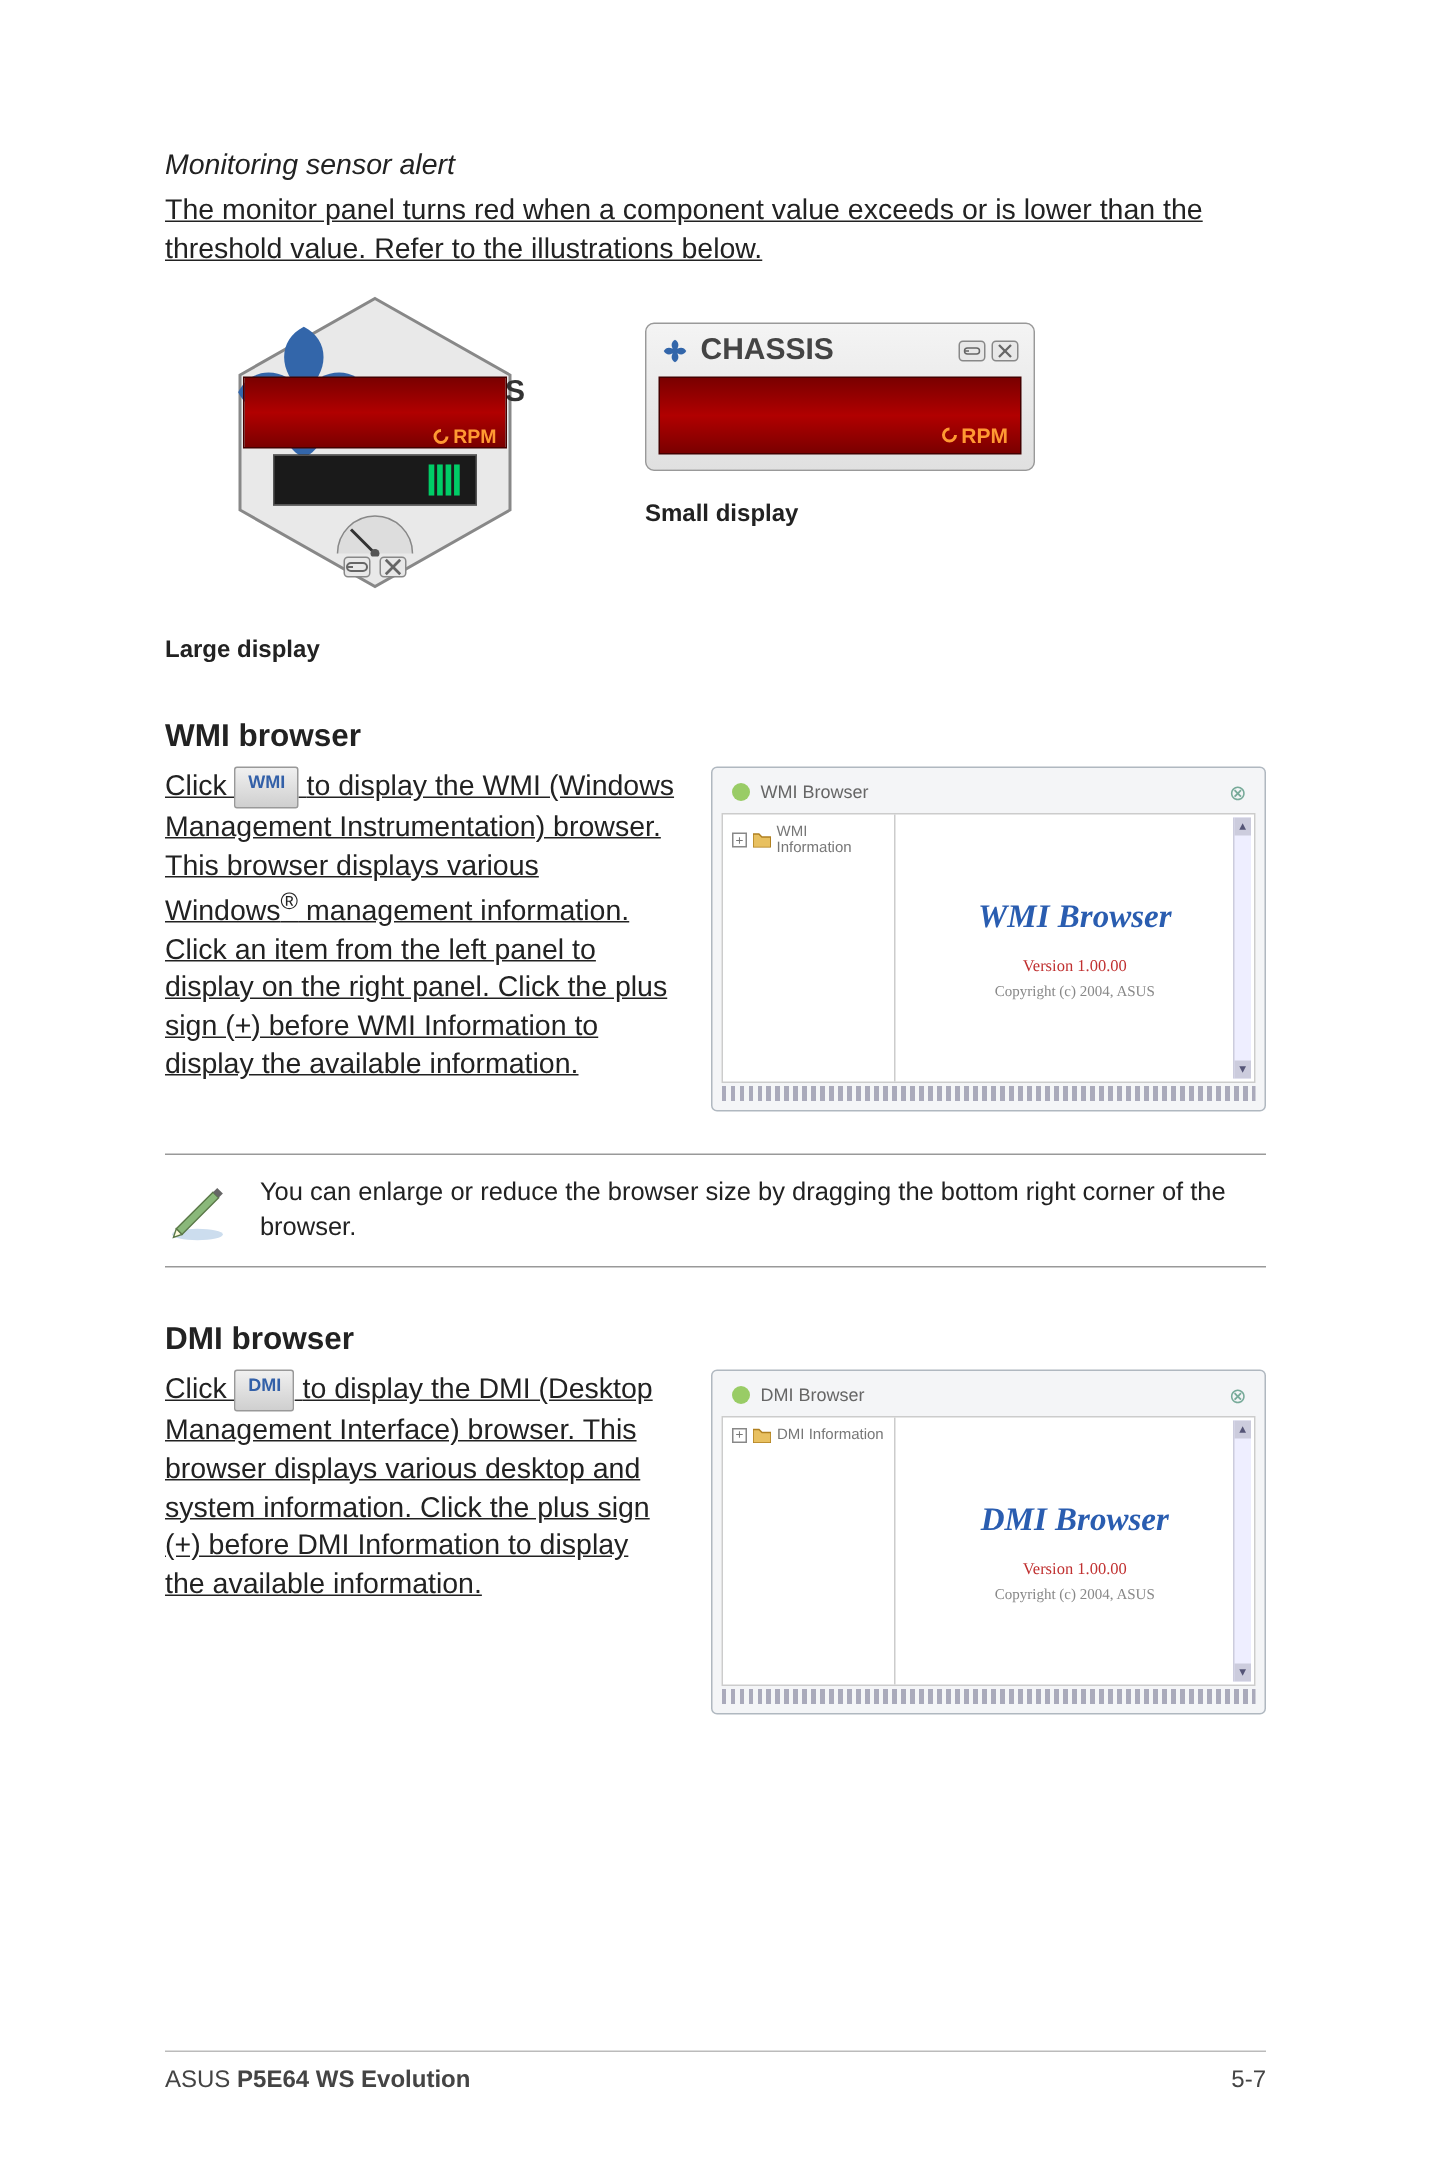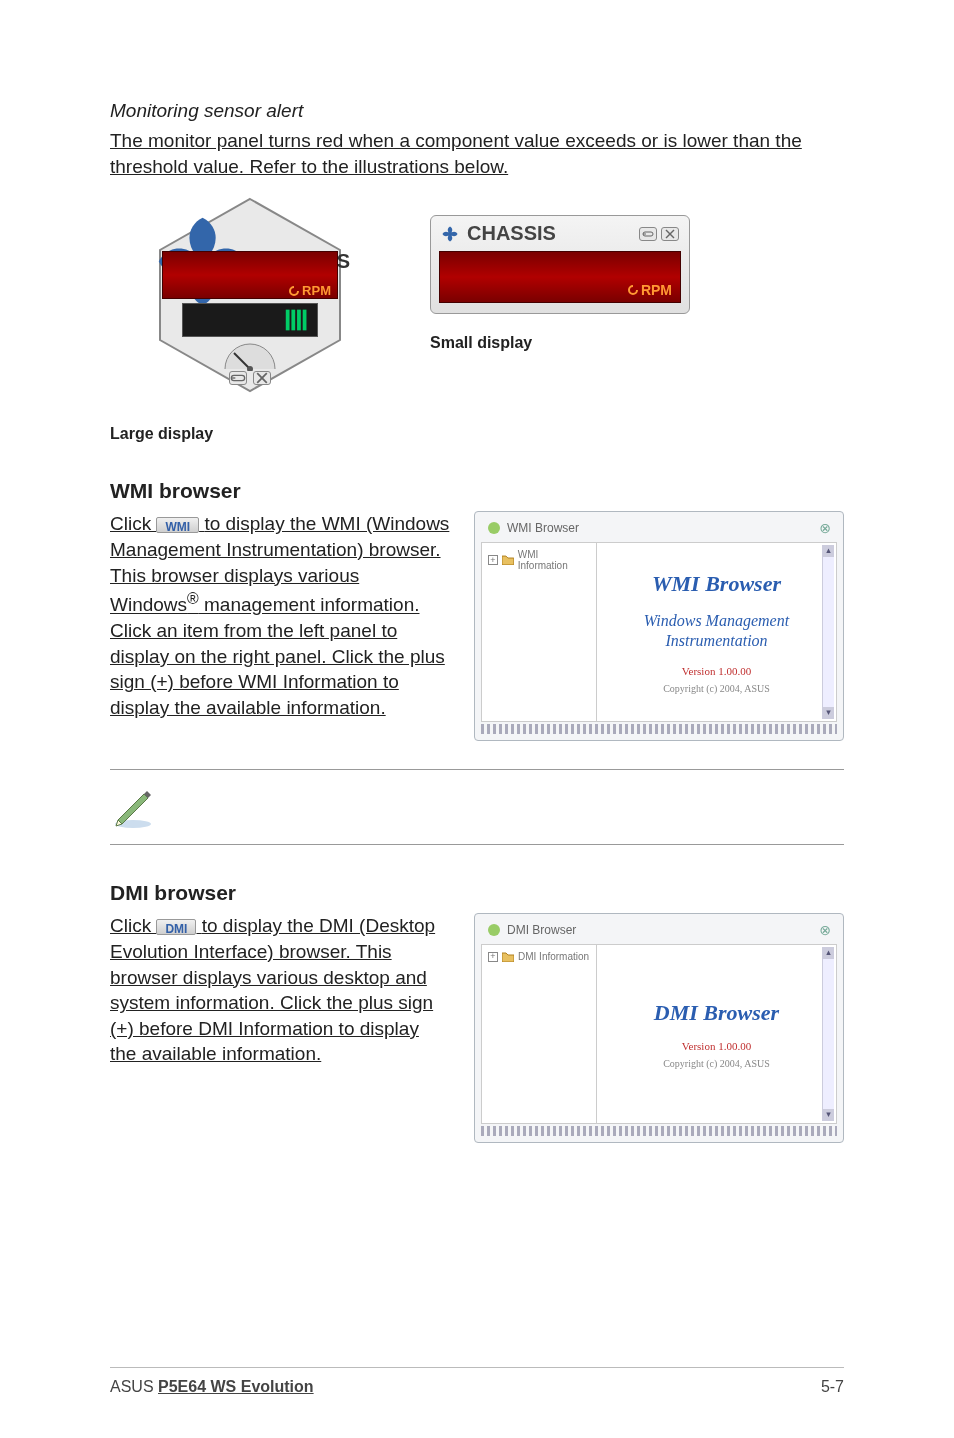--- a/index.html
+++ b/index.html
@@ -114,21 +114,21 @@
     display: inline-block;
     background: linear-gradient(#f0f0f0,#cfcfcf);
     border: 1px solid #999;
     padding: 0 8px;
     border-radius: 2px;
     font-size: 12px;
     font-weight: bold;
     color: #3360a8;
     vertical-align: middle;
     line-height: 18px;
-    height: 16px;
+    height: 28px;
   }
   
   .browser-window {
     border: 1px solid #b0b8c0; border-radius: 4px;
     background: #f4f5f7; padding: 6px;
   }
   .browser-title {
     display: flex; justify-content: space-between; align-items: center;
     padding: 2px 6px 6px 6px; font-size: 12px; color: #666;
   }
@@ -185,21 +185,21 @@
   }
   .note-text { font-size: 17px; color: #222; line-height: 1.35; }
   
   .footer {
     position: absolute; bottom: 42px; left: 110px; right: 110px;
     border-top: 1px solid #bbb; padding-top: 10px;
     display: flex; justify-content: space-between;
     font-size: 16px; color: #444;
   }
   .footer .model { }
-  .footer .model b { font-weight: bold; text-decoration: underline; }
+  .footer .model b { font-weight: bold; }
   
   .fan-icon { width: 18px; height: 18px; }
   .pencil-icon { width: 46px; height: 46px; }
 </style>
 </head>
 <body>
 
 <div>
   <div class="section-heading">Monitoring sensor alert</div>
   <div class="body-text">The monitor panel turns red when a component value exceeds or is lower than the threshold value. Refer to the illustrations below.</div>
@@ -329,52 +329,49 @@
           <div class="tree-item">
             <span class="tree-box">+</span>
             <svg width="12" height="10" viewBox="0 0 12 10">
                 <path d="M0 1h4l2 2h6v7H0z" fill="#e8c060" stroke="#b08020"></path>
               </svg>
             <span>WMI Information</span>
           </div>
         </div>
         <div class="browser-main">
           <div class="big">WMI  Browser</div>
-          <div class="mid">
-            <span>Windows Management</span><br>
-            <span>Instrumentation</span>
-          </div>
           <div class="ver">Version 1.00.00</div>
           <div class="copy">Copyright (c) 2004,  ASUS</div>
           <div class="scrollbar-hint">
             <div class="scroll-arrow">▴</div>
             <div class="scroll-arrow bottom">▾</div>
           </div>
         </div>
       </div>
       <div class="resize-grip"></div>
     </div>
   </div>
 </div>
 
 <div class="note-box">
   <svg class="pencil-icon" viewBox="0 0 46 46">
     <ellipse cx="23" cy="40" rx="18" ry="4" fill="#cde"></ellipse>
     <path d="M8 36 L34 10 L38 14 L12 40 Z" fill="#8ab87a" stroke="#5a7848"></path>
     <path d="M8 36 L12 40 L6 42 Z" fill="#fffbdd" stroke="#5a7848"></path>
     <path d="M34 10 L38 14 L41 11 L37 7 Z" fill="#666"></path>
   </svg>
+  <div class="note-text">You can enlarge or reduce the browser size by dragging the bottom right corner of the browser.</div>
 </div>
 
 <div class="subheading">DMI browser</div>
 <div class="two-col">
   <div class="left-col body-text">
     <span>Click </span>
     <span class="inline-btn">DMI</span>
-    <span> to display the DMI (Desktop Evolution Interface) browser. This browser displays various desktop and system information. Click the plus sign (+) before DMI Information to display the available information.</span>
+    <span> to display the DMI (Desktop Management Interface) browser. This browser displays various desktop and system information. Click the plus sign (+) before DMI Information to display the available information.</span>
   </div>
   <div class="right-col">
     <div class="browser-window">
       <div class="browser-title">
         <span style="display:flex;align-items:center;gap:6px;">
           <svg width="14" height="14" viewBox="0 0 14 14">
               <circle cx="7" cy="7" r="6" fill="#9c6"></circle>
             </svg>
           <span>DMI Browser</span>
         </span>

